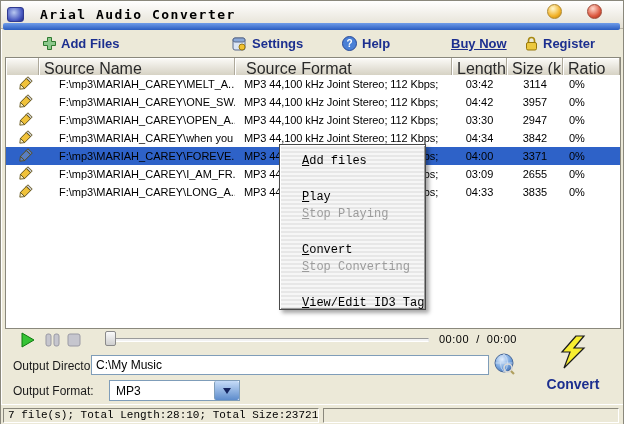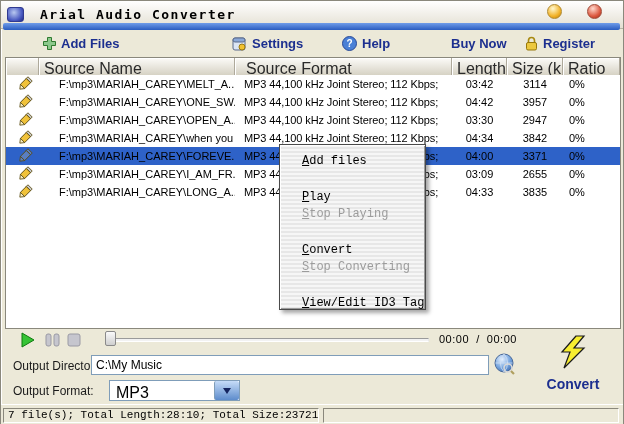--- a/index.html
+++ b/index.html
@@ -42,21 +42,21 @@
   
   .toolbar { position:absolute; top:29px; left:0; width:624px; height:27px; }
   .tb-item {
     position:absolute; top:3px; height:21px; display:flex; align-items:center; gap:5px;
     font-weight:bold; font-size:13px; color:#1c2f8f; cursor:pointer; white-space:nowrap;
   }
   .tb-add      { left:42px; }
   .tb-remove   { left:128px; }
   .tb-settings { left:231px; }
   .tb-help     { left:341px; }
-  .tb-buynow   { left:450px; }
+  .tb-buynow   { left:450px;text-decoration:underline; }
   .tb-register { left:524px; }
   .tb-icon { display:inline-block; line-height:0; }
 
   
   .list {
     position:absolute; top:56px; left:4px; width:616px; height:272px;
     background:#fff; border:1px solid #8a887c;
   }
   .thead { display:flex; height:17px;
     background:linear-gradient(#fcfbf8, #d6d2c4);
@@ -108,21 +108,21 @@
   
   .outdir-label { position:absolute; left:12px; top:358px; font-size:12px; color:#1a1a1a; }
   .outdir-input { position:absolute; left:90px; top:354px; width:398px; height:20px;
     border:1px solid #7f9db9; background:#fff; font-size:12px; padding:2px 4px;
     font-family:"Liberation Sans", sans-serif; color:#000; }
   .browse-btn { position:absolute; left:492px; top:352px; width:23px; height:23px; line-height:0; cursor:pointer; }
 
   .format-label { position:absolute; left:12px; top:383px; font-size:12px; color:#1a1a1a; }
   .format-combo { position:absolute; left:108px; top:379px; width:131px; height:21px;
     border:1px solid #7f9db9; background:#fff; display:flex; cursor:pointer; }
-  .combo-value { flex:1; font-size:16px; padding:3px 0 0 6px; color:#000; }
+  .combo-value { flex:1; font-size:12px; padding:3px 0 0 6px; color:#000; }
   .combo-arrow { width:25px; height:19px;
     background:linear-gradient(#c6dcf8, #5d8ccc); border-left:1px solid #7f9db9; border-radius:2px;
     display:flex; align-items:center; justify-content:center; }
   .combo-arrow::after { content:""; width:0; height:0;
     border-left:4px solid transparent; border-right:4px solid transparent; border-top:6px solid #14245e; }
 
   
   .convert-btn { position:absolute; left:534px; top:334px; width:76px; height:54px;
     text-align:center; cursor:pointer; }
   .convert-bolt { display:inline-block; line-height:0; }

